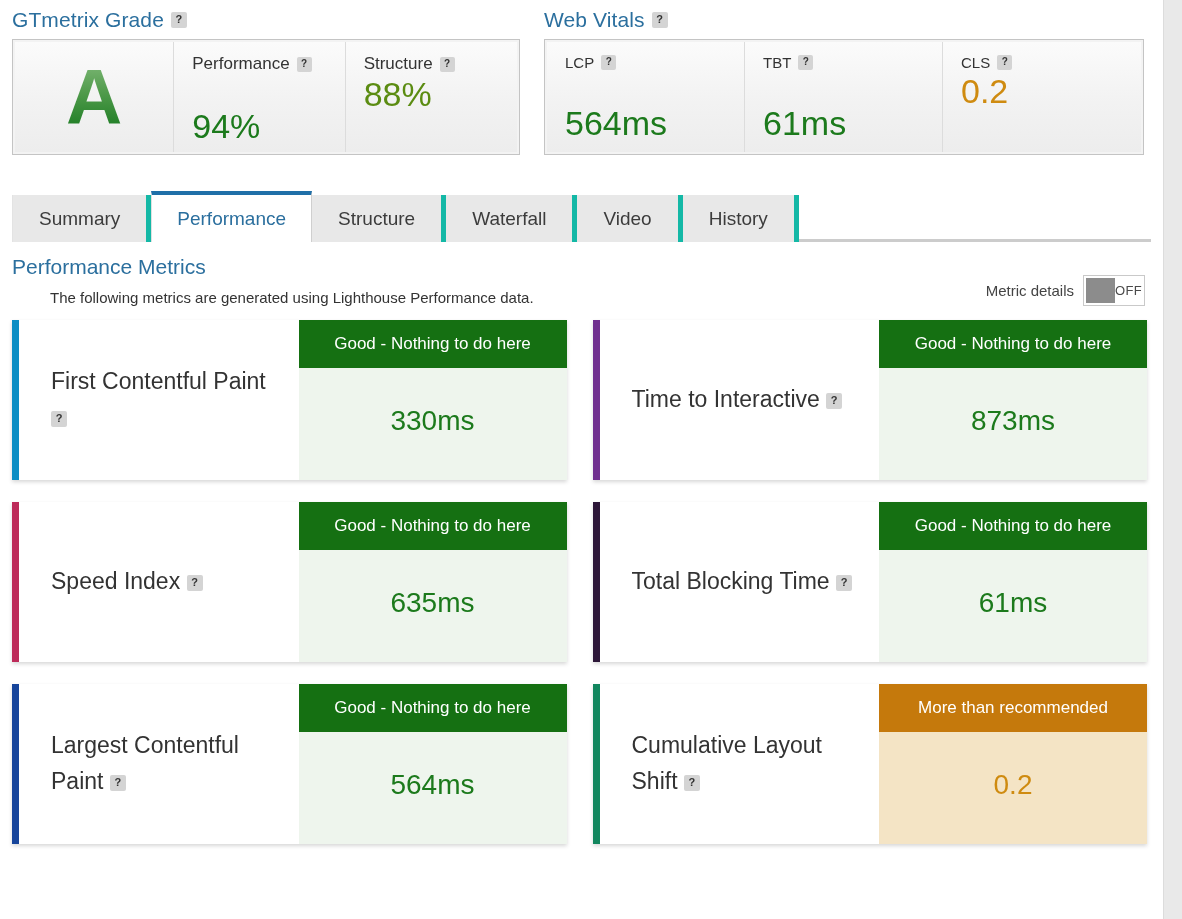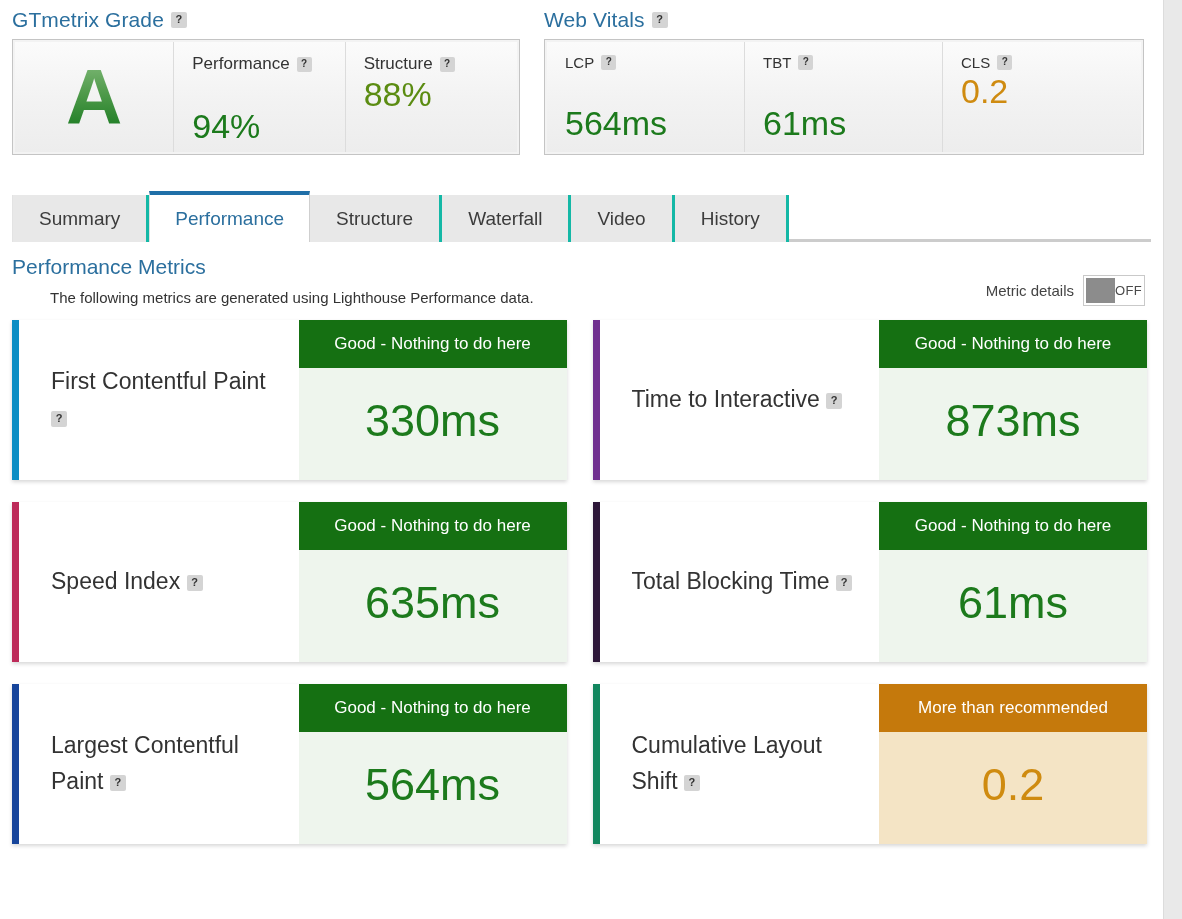--- a/index.html
+++ b/index.html
@@ -158,21 +158,21 @@
   }
   .tab {
     height: 47px;
     padding: 0 26px;
     display: flex;
     align-items: center;
     justify-content: center;
     font-size: 19px;
     color: #3c3c3c;
     background: #e8e8e8;
-    border-right: 3px solid #14b8a6;
+    border-right: 5px solid #14b8a6;
     cursor: pointer;
     white-space: nowrap;
   }
   .tab:first-child { border-left: 1px solid #e3e3e3; }
   .tab.active {
     background: #ffffff;
     color: #2b6f9e;
     height: 51px;
     border-top: 4px solid #1f6fa8;
     border-right: 1px solid #cfcfcf;
@@ -288,21 +288,21 @@
     justify-content: center;
     font-size: 17px;
     color: #ffffff;
     white-space: nowrap;
   }
   .card-value {
     flex: 1;
     display: flex;
     align-items: center;
     justify-content: center;
-    font-size: 45px;
+    font-size: 28px;
     font-weight: normal;
     padding-bottom: 6px;
     text-align: center;
   }
 </style>
 </head>
 <body>
 
 <div id="page">
 

